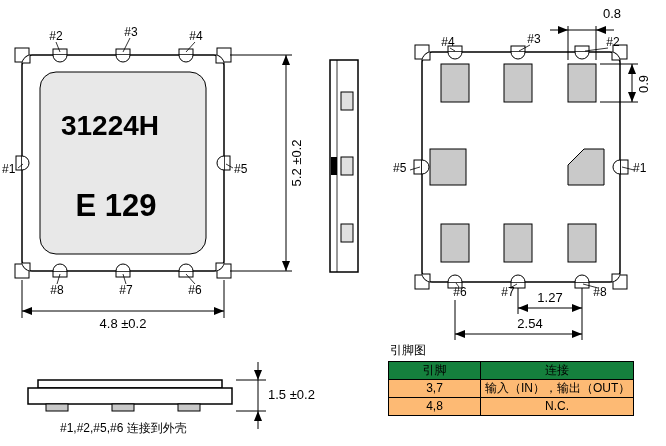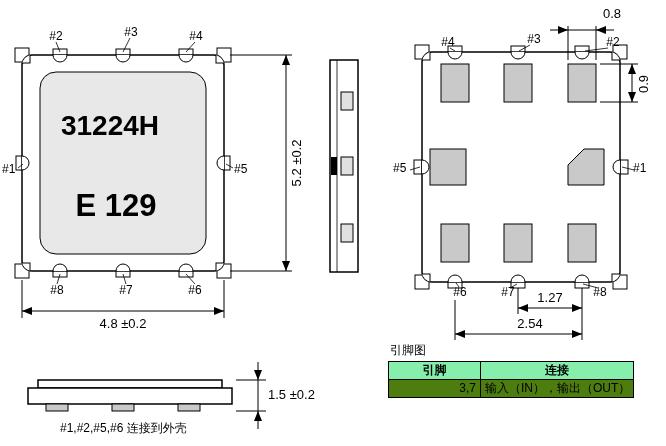--- a/index.html
+++ b/index.html
@@ -23,22 +23,22 @@
   .mark2{font-size:31px;font-weight:bold;fill:#000;}
   .note-text{font-size:12px;fill:#000;}
   
   .pin-table-block{position:absolute;left:388px;top:342px;width:246px;}
   .pin-table-title{font-size:12px;margin:0 0 2px 2px;}
   table.pin-table{border-collapse:collapse;width:100%;table-layout:fixed;}
   table.pin-table th,table.pin-table td{
     border:1px solid #000;font-size:12px;padding:1px 4px;height:15px;line-height:15px;
     overflow:hidden;white-space:nowrap;
   }
-  table.pin-table th{background:#86efac;font-weight:bold;text-align:center;}
-  table.pin-table td{text-align:right;background:#4d7c0f;}
+  table.pin-table th{background:#15803d;font-weight:normal;text-align:center;}
+  table.pin-table td{text-align:center;background:#fdba74;}
   col.c-pin{width:92px;}
 </style>
 </head>
 <body>
 
 <svg width="666" height="446" viewBox="0 0 666 446">
   <defs>
     <marker id="arr" viewBox="0 0 10 10" refX="10" refY="5" markerWidth="10" markerHeight="10" orient="auto-start-reverse">
       <path d="M0,1 L10,5 L0,9 z" fill="#000"></path>
     </marker>
@@ -247,15 +247,19 @@
       <tr>
         <th>引脚</th>
         <th>连接</th>
       </tr>
     </thead>
     <tbody>
       <tr>
         <td>3,7</td>
         <td>输入（IN），输出（OUT）</td>
       </tr>
+      <tr>
+        <td>4,8</td>
+        <td>N.C.</td>
+      </tr>
     </tbody>
   </table>
 </div>
 
 </body></html>

